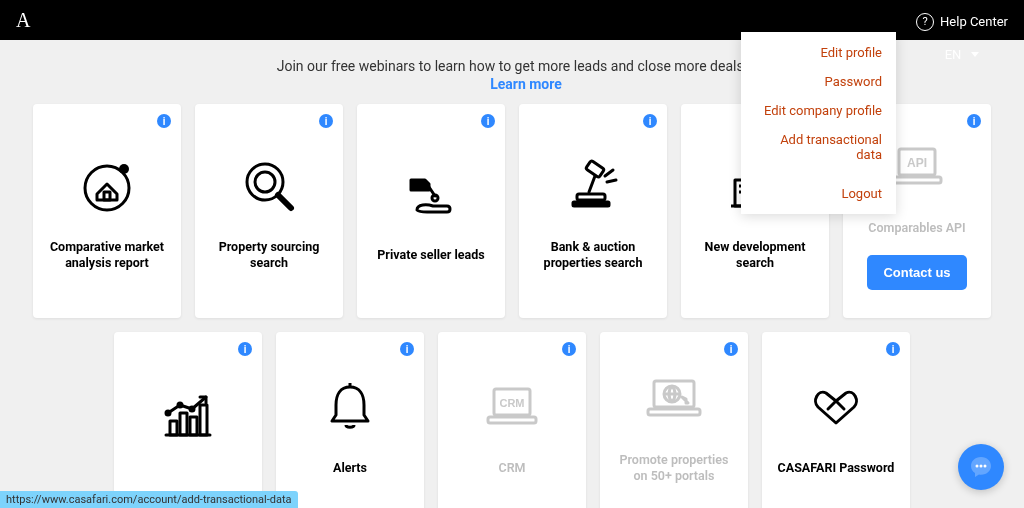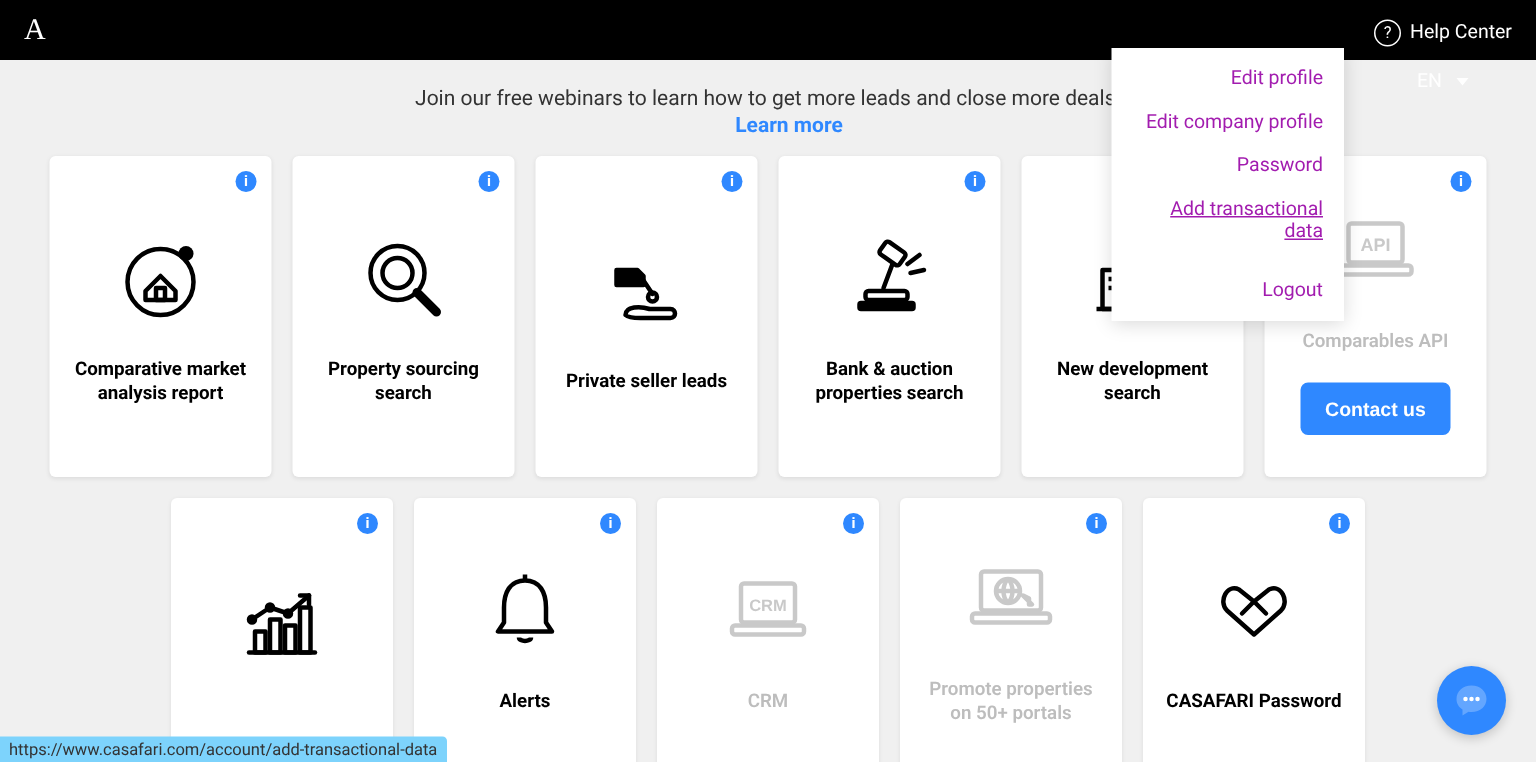--- a/index.html
+++ b/index.html
@@ -6,22 +6,22 @@
   body { font-family: -apple-system, BlinkMacSystemFont, "Segoe UI", Roboto, Helvetica, Arial, sans-serif; background: #f0f0f0; width: 1024px; height: 508px; overflow: hidden; position: relative; }
   .topbar { background: #000; color: #fff; height: 40px; display: flex; align-items: center; padding: 0 16px; justify-content: space-between; }
   .topbar-left { display: flex; align-items: center; }
   .logo { font-size: 20px; font-weight: 300; font-family: Georgia, serif; }
   .topbar-right { display: flex; align-items: center; gap: 16px; font-size: 13px; flex-direction: column; }
   .tb-item { display: flex; align-items: center; gap: 6px; cursor: pointer; }
   .tb-icon { width: 18px; height: 18px; border: 1.5px solid #fff; border-radius: 50%; display: flex; align-items: center; justify-content: center; font-size: 11px; }
   .chevron { width: 0; height: 0; border-left: 4px solid transparent; border-right: 4px solid transparent; border-top: 5px solid #fff; margin-left: 4px; }
 
   .dropdown { position: absolute; top: 32px; right: 128px; background: #fff; box-shadow: 0 2px 12px rgba(0,0,0,0.15); width: 155px; z-index: 100; padding: 6px 0; }
-  .dropdown-item { text-align: right; padding: 7px 14px; font-size: 13px; color: #a21caf; cursor: pointer; }
-  .dropdown-item.highlight { text-decoration: underline; }
+  .dropdown-item { text-align: right; padding: 7px 14px; font-size: 13px; color: #c2410c; cursor: pointer; }
+  .dropdown-item.highlight { }
   .dropdown-sep { height: 10px; }
 
   .banner { text-align: center; padding: 18px 0 12px; font-size: 14px; color: #333; }
   .banner-link { color: #2f88ff; font-weight: 700; cursor: pointer; display: block; margin-top: 2px; margin-left: 28px; }
 
   .grid { display: flex; flex-wrap: wrap; gap: 14px; padding: 0 32px; justify-content: center; }
   .card { background: #fff; width: 148px; height: 214px; border-radius: 4px; box-shadow: 0 1px 3px rgba(0,0,0,0.08); position: relative; display: flex; flex-direction: column; align-items: center; justify-content: center; padding: 12px; text-align: center; }
   .card.row2 { height: 184px; }
   .info-dot { position: absolute; top: 10px; right: 10px; width: 14px; height: 14px; background: #2f88ff; color: #fff; border-radius: 50%; font-size: 10px; display: flex; align-items: center; justify-content: center; font-weight: bold; cursor: pointer; }
   .card-icon { width: 70px; height: 70px; margin-bottom: 18px; display: flex; align-items: center; justify-content: center; }
@@ -57,22 +57,22 @@
     </div>
     <div class="tb-item">
       <span>EN</span>
       <span class="chevron"></span>
     </div>
   </div>
 </div>
 
 <div class="dropdown">
   <div class="dropdown-item">Edit profile</div>
+  <div class="dropdown-item">Password</div>
   <div class="dropdown-item">Edit company profile</div>
-  <div class="dropdown-item">Password</div>
   <div class="dropdown-item highlight">Add transactional data</div>
   <div class="dropdown-sep"></div>
   <div class="dropdown-item">Logout</div>
 </div>
 
 <div class="banner">
   <span>Join our free webinars to learn how to get more leads and close more deals!</span>
   <span class="banner-link">Learn more</span>
 </div>
 

